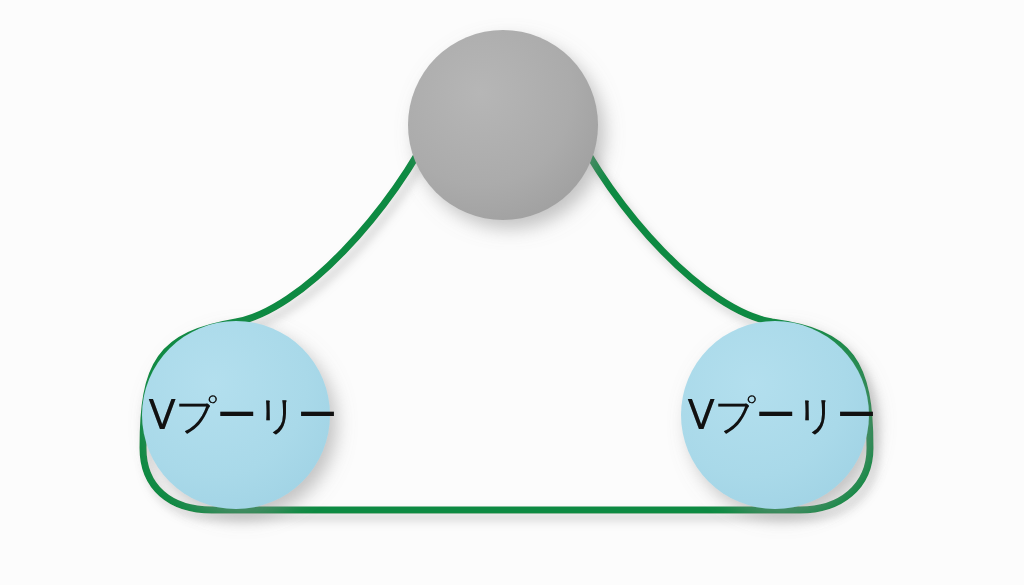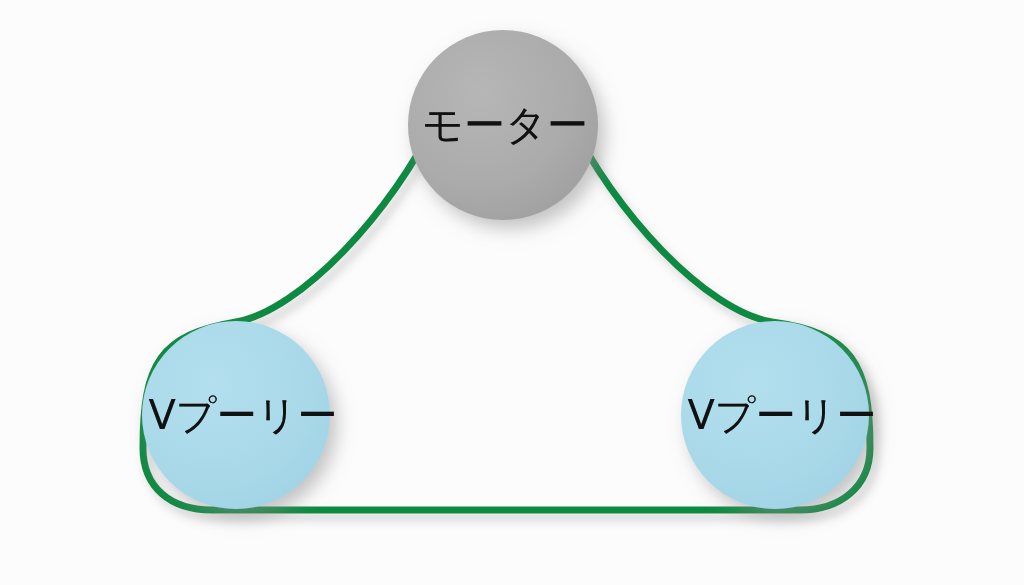--- a/index.html
+++ b/index.html
@@ -84,19 +84,18 @@
              L 212 510
              C 170 510, 143 487, 143 448 Z" fill="none" stroke="#0c8a42" stroke-width="7" stroke-linecap="round" stroke-linejoin="round"></path>
 
     <circle id="motor-circle" cx="503" cy="125" r="95" fill="url(#grayGrad)" filter="url(#softShadow)"></circle>
 
     <circle id="pulley-left-circle" cx="236" cy="415" r="94" fill="url(#blueGrad)" filter="url(#softShadow)"></circle>
 
     <circle id="pulley-right-circle" cx="775" cy="415" r="94" fill="url(#blueGrad)" filter="url(#softShadow)"></circle>
   </svg>
 
-  <div id="label-motor" class="node-label">モーター</div>
 
   <div id="label-pulley-left" class="node-label">Vプーリー</div>
 
   <div id="label-pulley-right" class="node-label">Vプーリー</div>
 
 </div>
 
 </body></html>

